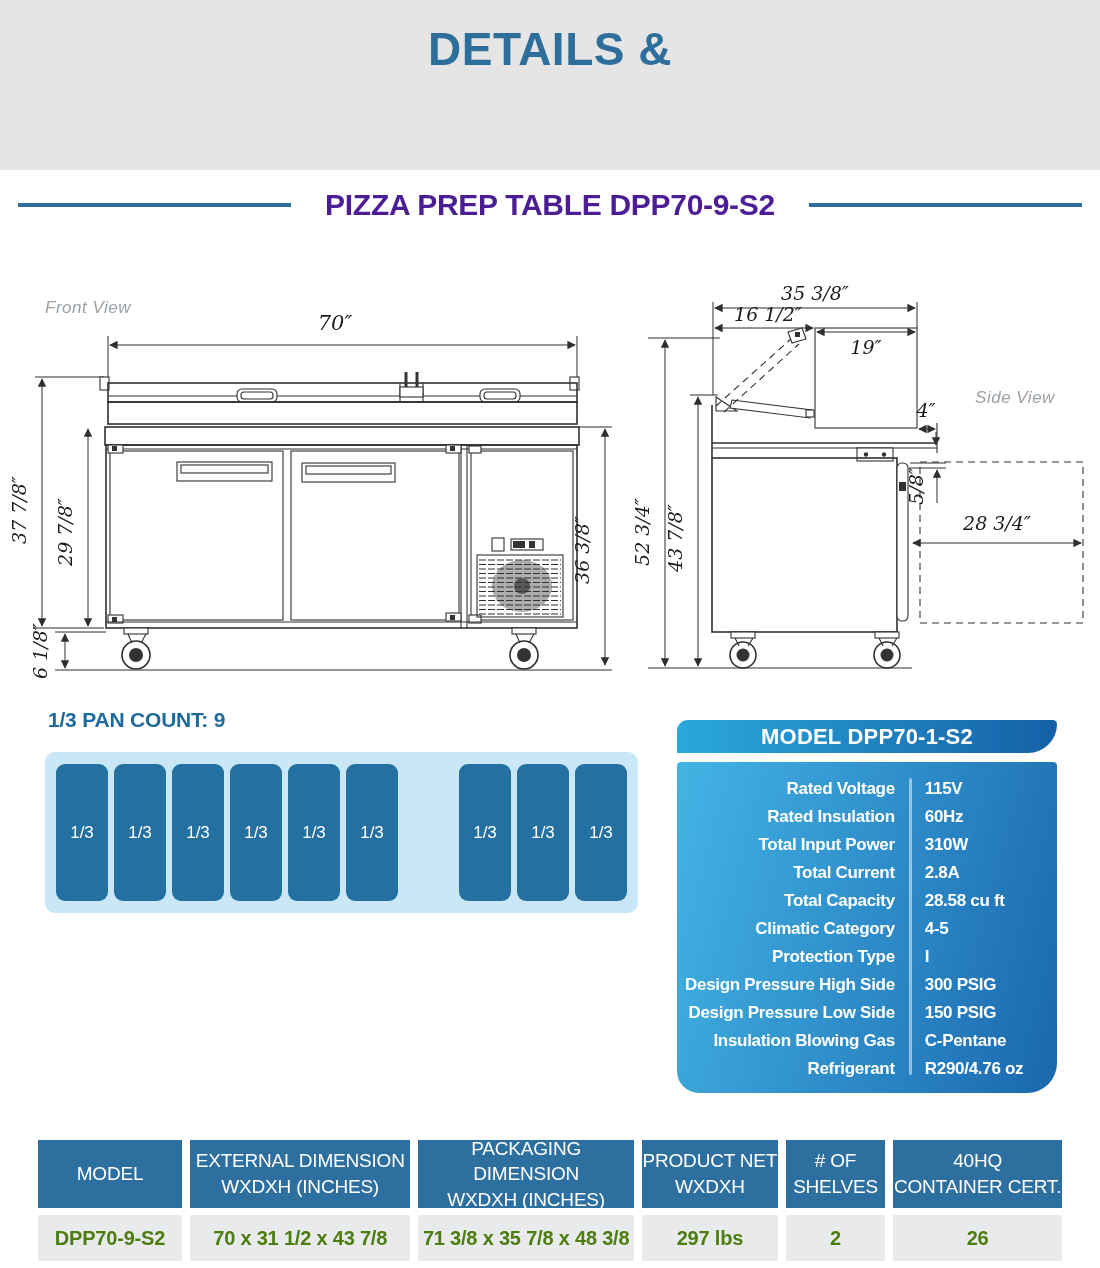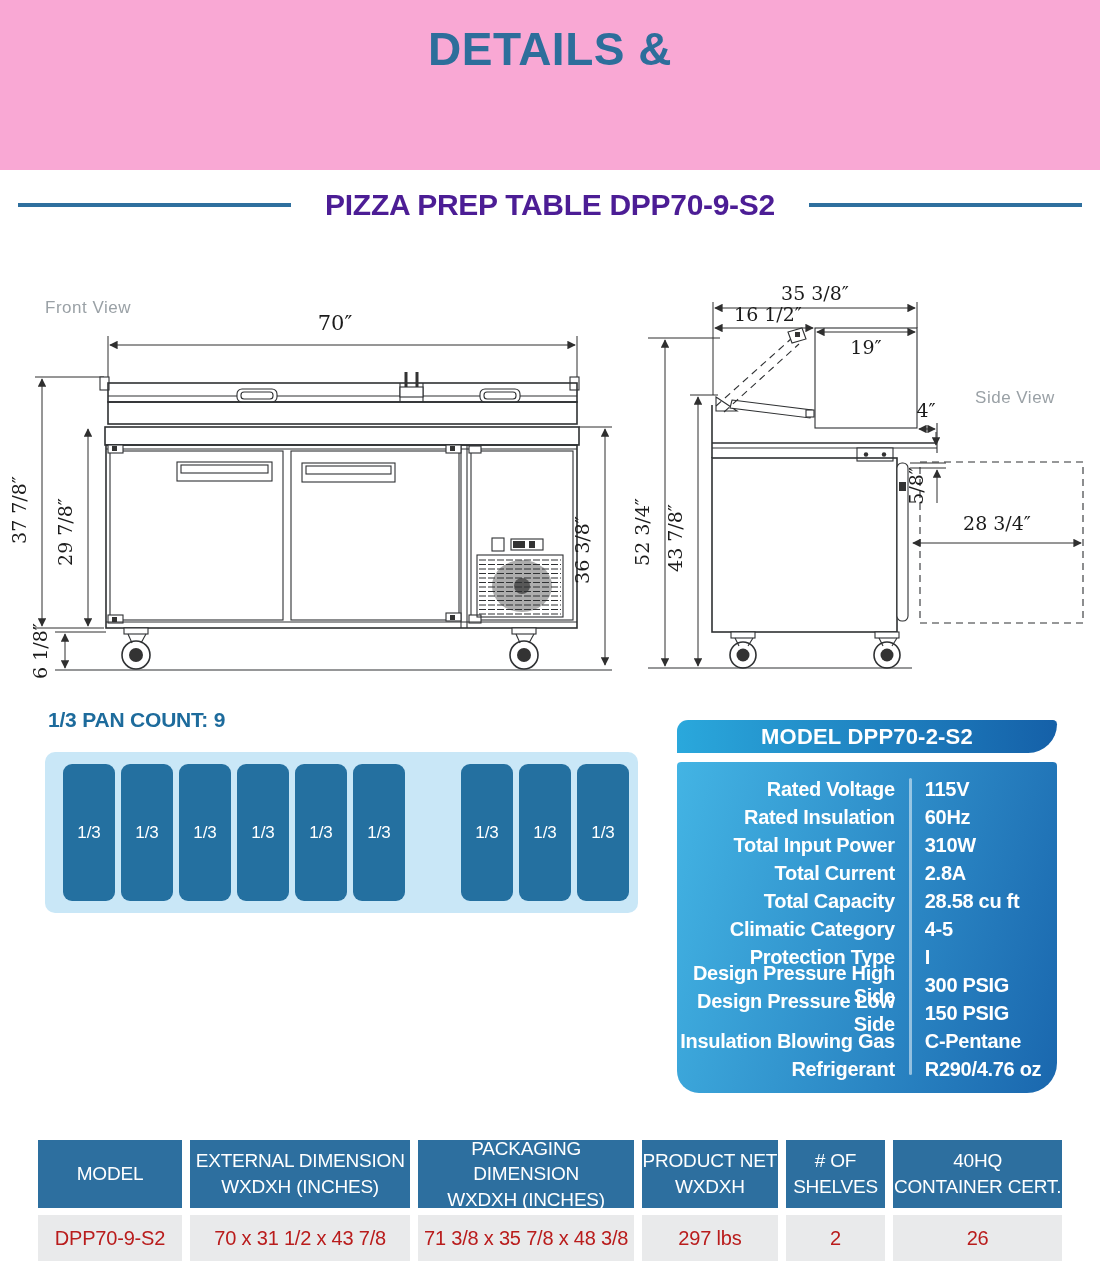--- a/index.html
+++ b/index.html
@@ -1,68 +1,68 @@
 <!DOCTYPE html>
 <html><head>
 <meta charset="utf-8">
 <style>
   html,body{margin:0;padding:0;background:#fff;}
   body{width:1100px;height:1268px;font-family:"Liberation Sans",sans-serif;overflow:hidden;}
 
   
-  .banner{height:170px;background:#f9a8d4;text-align:center;padding-top:24px;box-sizing:border-box;}
+  .banner{height:170px;background:#e5e5e5;text-align:center;padding-top:24px;box-sizing:border-box;}
   .banner .l1{font-size:46px;font-weight:700;color:#2d6e9b;letter-spacing:.5px;line-height:1.1;}
   .banner .l2{font-size:44px;font-weight:400;color:#2d6e9b;letter-spacing:.5px;line-height:1.1;}
 
   
   .titlerow{height:70px;display:flex;align-items:center;}
   .titlerow .rule{flex:1;height:4px;background:#2e6f9e;}
   .titlerow .rule.left{margin-left:18px;margin-right:34px;}
   .titlerow .rule.right{margin-right:18px;margin-left:34px;}
   .titlerow .ptitle{font-size:30px;font-weight:700;color:#4c1d95;letter-spacing:-.3px;white-space:nowrap;}
 
   
-  .drawings{height:460px;display:flex;align-items:flex-end;}
+  .drawings{height:460px;display:flex;align-items:flex-end;font-style:italic;}
   .drawings svg{display:block;margin-top:30px;}
   .thin{stroke:#2f3133;stroke-width:1.1;fill:none;}
   .med{stroke:#2f3133;stroke-width:1.6;fill:none;}
   .fw{fill:#fff;stroke:#2f3133;stroke-width:1.1;}
   .dk{fill:#333;stroke:none;}
   .dim{stroke:#2f2f2f;stroke-width:1;fill:none;}
   .dsh{stroke:#2f3133;stroke-width:1.1;fill:none;stroke-dasharray:7 5;}
   .dimtext{font-family:"DejaVu Serif","Liberation Serif",serif;font-size:19px;fill:#1b1b1b;}
   .dimtext.big{font-size:21px;}
   .viewlabel{font-family:"Liberation Sans",sans-serif;font-size:17px;fill:#9aa1a6;letter-spacing:.5px;}
 
   
   .middle{position:relative;height:435px;}
   .pan-title{position:absolute;left:48px;top:8px;font-size:21px;font-weight:700;color:#1d6b9c;letter-spacing:-.2px;}
   .pan-box{position:absolute;left:45px;top:52px;width:593px;height:161px;background:#c9e7f7;border-radius:10px;
-           display:flex;align-items:center;padding:0 18px;box-sizing:border-box;gap:6px;}
+           display:flex;align-items:center;padding:0 11px;box-sizing:border-box;gap:6px;}
   .pan{width:52px;height:137px;background:#2470a0;border-radius:9px;color:#fff;font-size:17px;
        display:flex;align-items:center;justify-content:center;flex:0 0 auto;}
   .pan-gap{flex:1 0 44px;}
 
   .spec-box{position:absolute;left:677px;top:20px;width:380px;}
   .spec-head{height:33px;border-radius:16px 6px 42px 0;background:linear-gradient(90deg,#2aa8dc,#1560a8);
              color:#fff;font-size:22px;font-weight:700;display:flex;align-items:center;justify-content:center;letter-spacing:.2px;}
   .spec-body{margin-top:9px;height:331px;border-radius:4px 4px 30px 22px;
              background:linear-gradient(105deg,#43b4e4,#1a67ae);position:relative;padding-top:13px;box-sizing:border-box;}
   .spec-body .vline{position:absolute;left:61%;top:16px;bottom:18px;width:3px;background:rgba(255,255,255,.5);border-radius:2px;}
-  .spec-row{display:flex;height:28px;align-items:center;color:#fff;font-size:20px;font-weight:700;letter-spacing:-.3px;}
+  .spec-row{display:flex;height:28px;align-items:center;color:#fff;font-size:17px;font-weight:700;letter-spacing:-.3px;}
   .spec-row .lbl{flex:0 0 61%;text-align:right;padding-right:14px;box-sizing:border-box;}
   .spec-row .val{flex:1;text-align:left;padding-left:16px;box-sizing:border-box;}
 
   
   .btable{margin:5px 38px 0 38px;display:flex;gap:8px;}
   .bcol{display:flex;flex-direction:column;}
   .bhead{height:68px;background:#2d6f9f;color:#fff;display:flex;flex-direction:column;align-items:center;
          justify-content:center;font-size:19px;line-height:1.35;text-align:center;letter-spacing:-.2px;}
-  .bval{height:46px;margin-top:7px;background:#e9eaeb;color:#b91c1c;font-size:20px;display:flex;
-        align-items:center;justify-content:center;letter-spacing:-.2px;}
+  .bval{height:46px;margin-top:7px;background:#e9eaeb;color:#4d7c0f;font-size:20px;display:flex;
+        align-items:center;justify-content:center;letter-spacing:-.2px;font-weight:bold;}
   .c1{flex:145 0 0;} .c2{flex:222 0 0;} .c3{flex:217 0 0;} .c4{flex:137 0 0;} .c5{flex:100 0 0;} .c6{flex:170 0 0;}
 </style>
 </head>
 <body>
 
 <div class="banner">
   <div class="l1">DETAILS &amp;</div>
 </div>
 
 <div class="titlerow">
@@ -288,21 +288,21 @@
     <div class="pan">1/3</div>
     <div class="pan">1/3</div>
     <div class="pan">1/3</div>
     <div class="pan-gap"></div>
     <div class="pan">1/3</div>
     <div class="pan">1/3</div>
     <div class="pan">1/3</div>
   </div>
 
   <div class="spec-box">
-    <div class="spec-head">MODEL DPP70-2-S2</div>
+    <div class="spec-head">MODEL DPP70-1-S2</div>
     <div class="spec-body">
       <div class="vline"></div>
       <div class="spec-row">
           <span class="lbl">Rated  Voltage</span>
           <span class="val">115V</span>
         </div>
       <div class="spec-row">
           <span class="lbl">Rated  Insulation</span>
           <span class="val">60Hz</span>
         </div>

